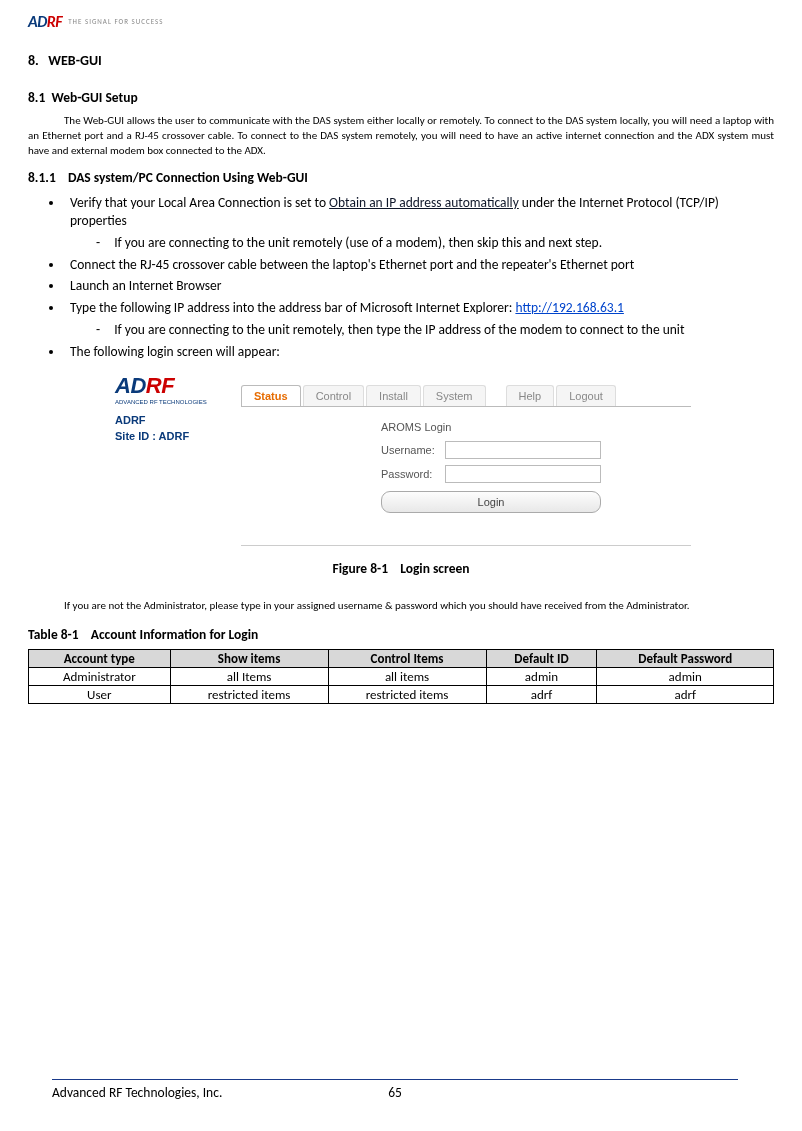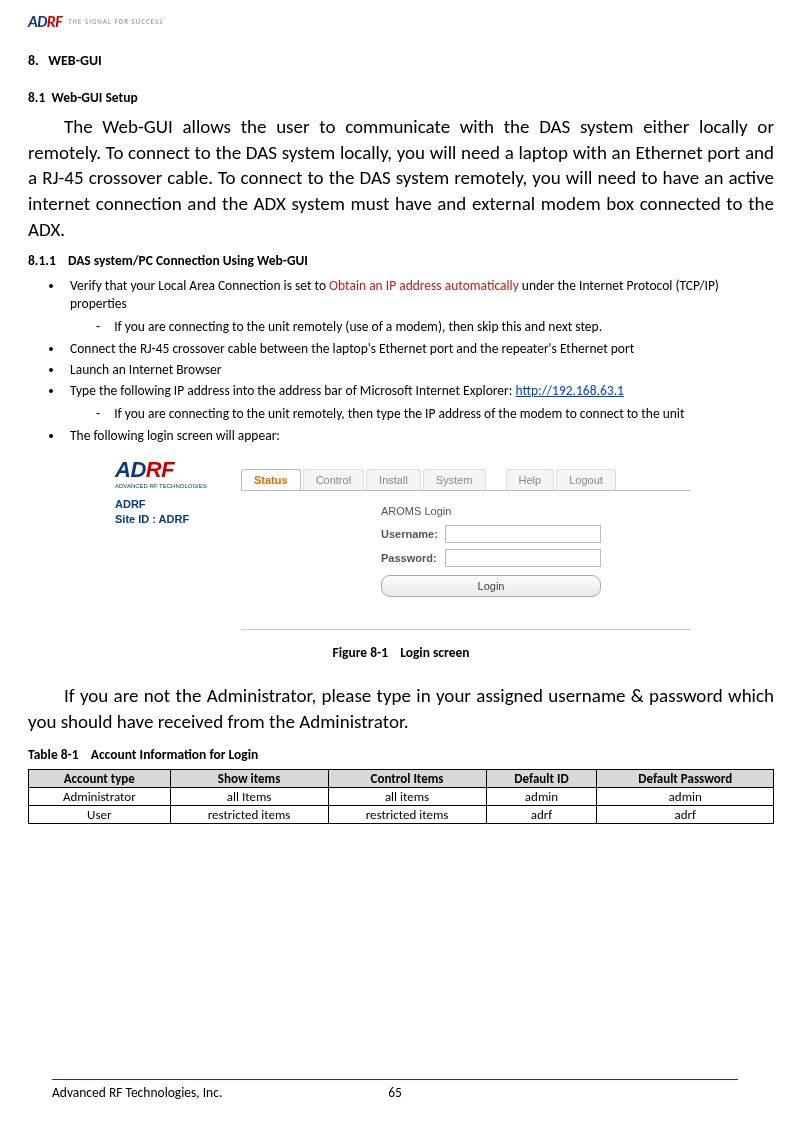--- a/index.html
+++ b/index.html
@@ -37,21 +37,21 @@
       font-size: 14px;
       font-weight: bold;
       margin: 14px 0 20px 0;
     }
     h3.subsection-title {
       font-size: 13.5px;
       font-weight: bold;
       margin: 10px 0 8px 0;
     }
     p.body-text {
-      font-size: 19px;
+      font-size: 11px;
       text-align: justify;
       line-height: 1.35;
       margin: 0 0 10px 0;
       text-indent: 36px;
     }
     ul.bullets {
       list-style: disc;
       margin: 3px 0 3px 36px;
       padding: 0;
     }
@@ -60,21 +60,21 @@
       line-height: 1.35;
       margin: 3px 0;
       padding-left: 6px;
     }
     .sub-dash {
       margin: 4px 0 4px 26px;
       font-size: 13.5px;
       line-height: 1.35;
     }
     .sub-dash::before { content: "-"; margin-right: 14px; }
-    .highlight-red { color: #b91c1c; }
+    .highlight-red { color: #0f172a; text-decoration: underline; }
     .link-blue { color: #0044cc; text-decoration: underline; }
 
     .screenshot-wrap {
       margin: 6px auto 6px auto;
       width: 580px;
     }
     .screenshot {
       border: 0;
       width: 580px;
       background: #fff;
@@ -150,21 +150,20 @@
     .ss-row {
       display: flex;
       align-items: center;
       margin-bottom: 6px;
     }
     .ss-label {
       width: 64px;
       font-size: 11px;
       color: #555;
       text-align: left;
-      font-weight: bold;
     }
     .ss-input {
       flex: 1;
       height: 18px;
       border: 1px solid #bbb;
       background: #fff;
       font-size: 11px;
       padding: 0 4px;
     }
     .ss-login-btn {

